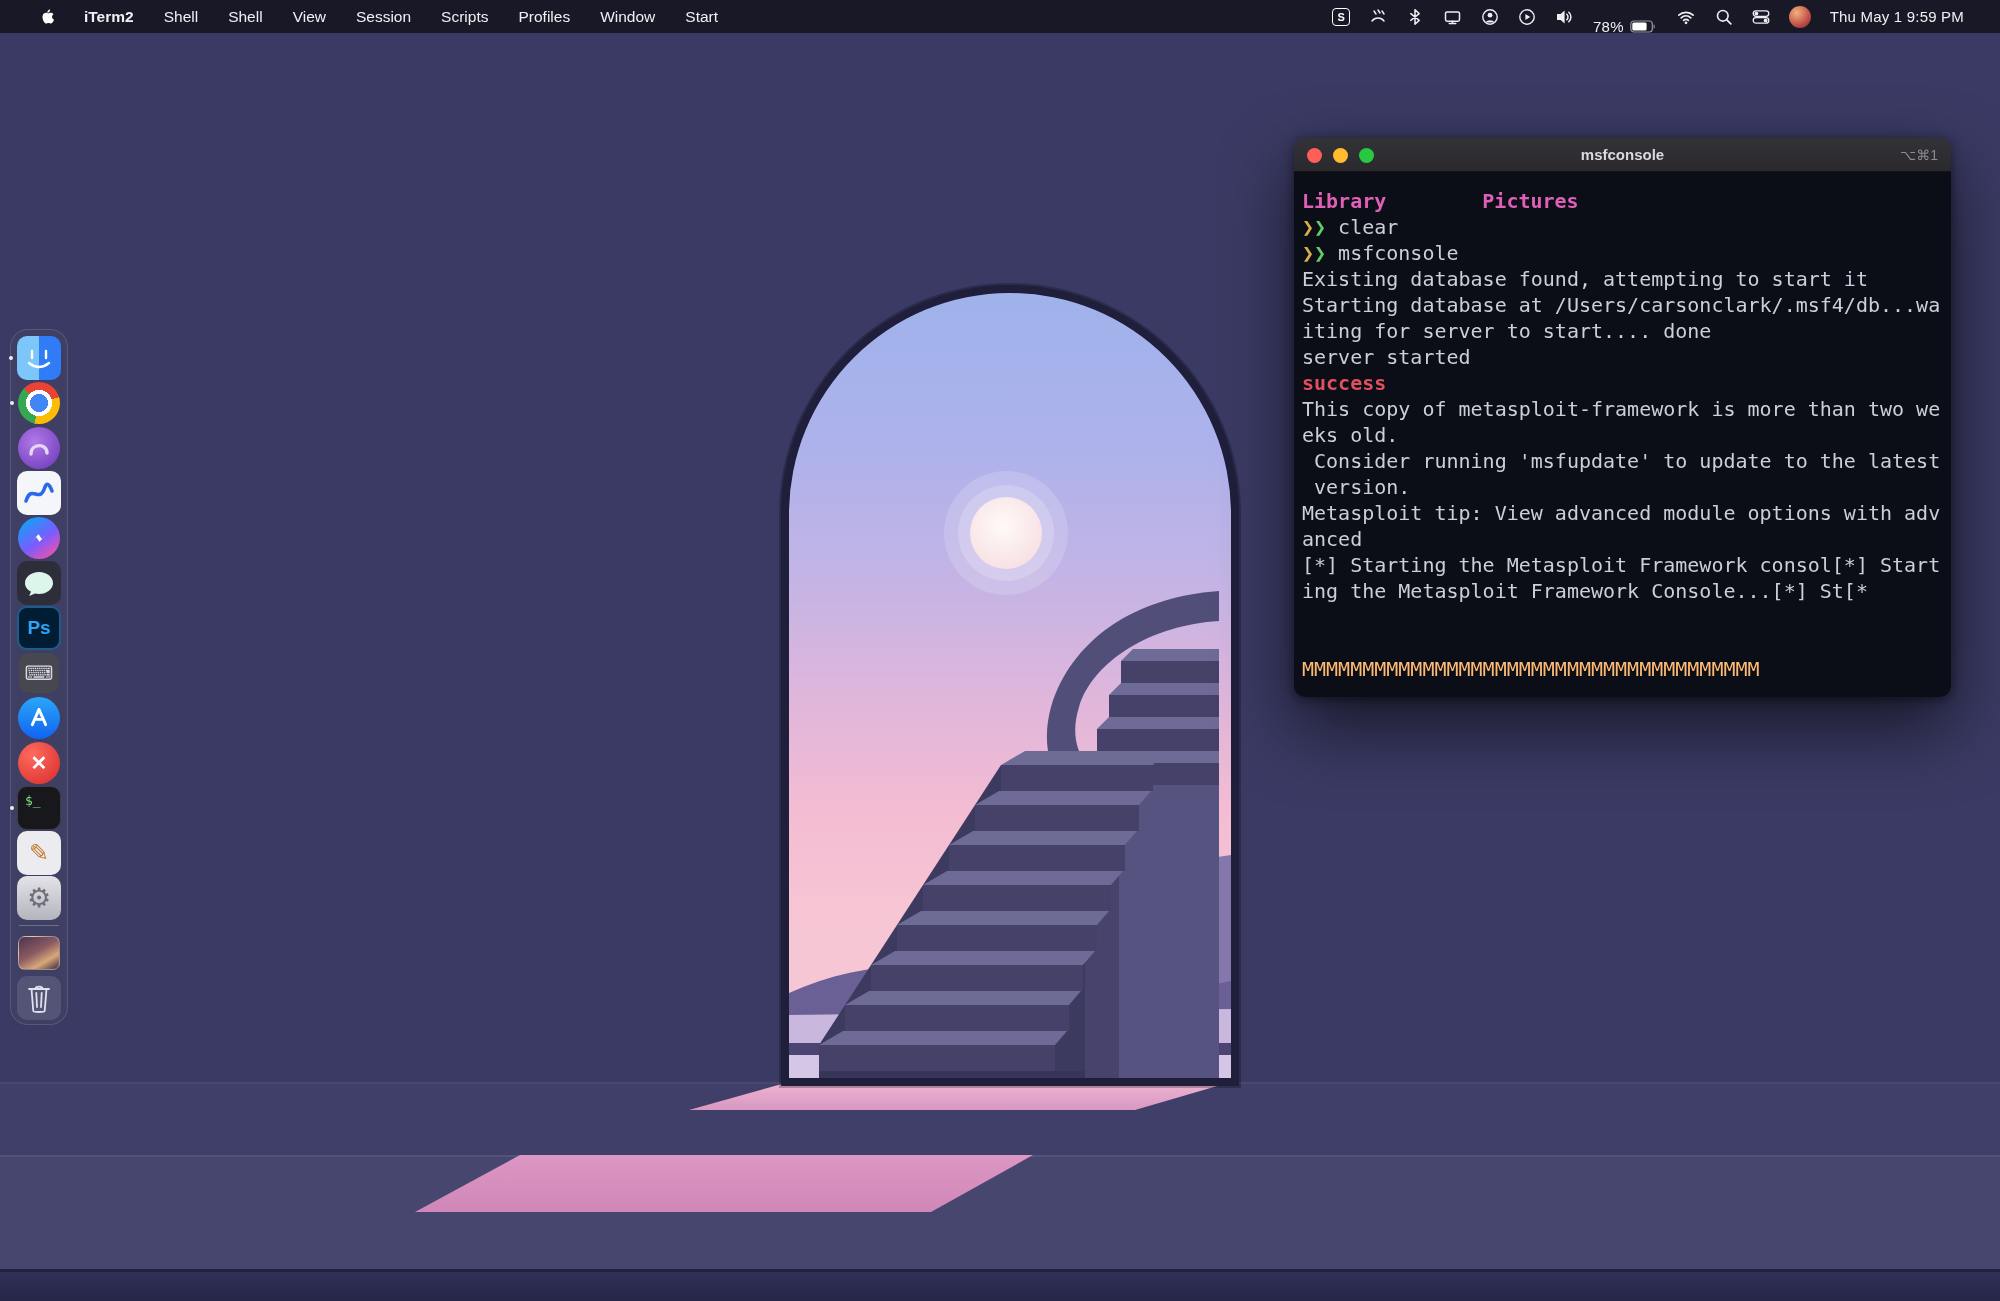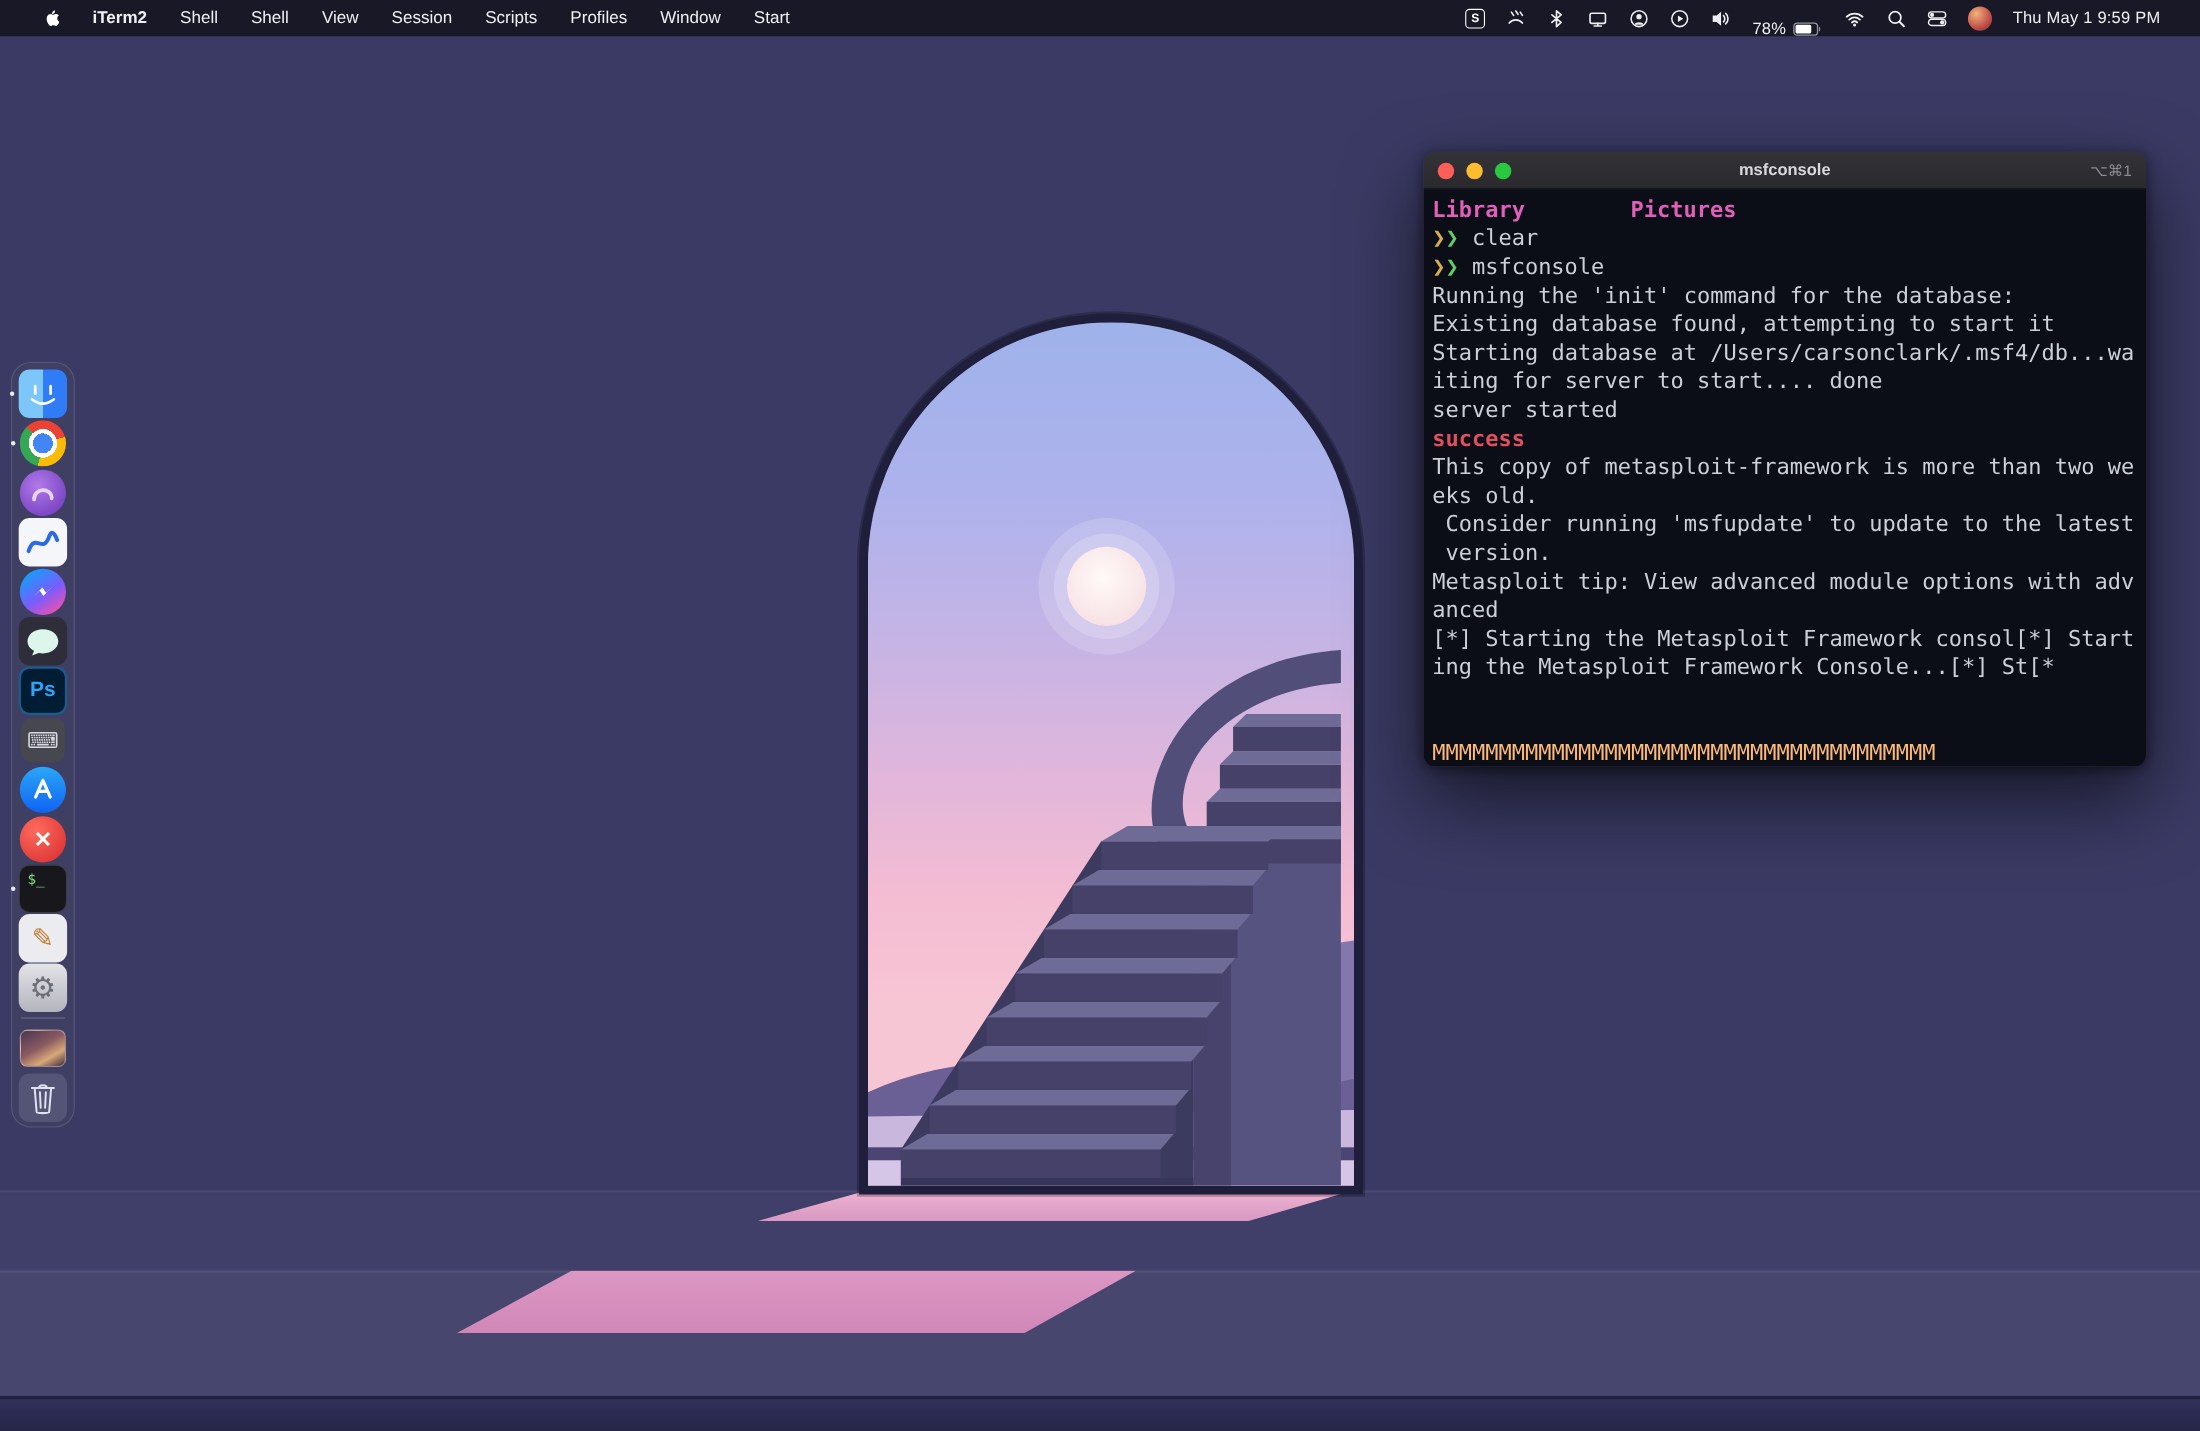--- a/index.html
+++ b/index.html
@@ -90,21 +90,21 @@
   .titlebar { height:34px; background:linear-gradient(180deg,#323237,#29292e);
               border-bottom:1px solid #121215; position:relative;
               display:flex; align-items:center; justify-content:center; }
   .tl-group { position:absolute; left:13px; top:0; height:34px; display:flex; align-items:center; gap:11px; }
   .tl { width:15px; height:15px; border-radius:50%; }
   .tl-close { background:#ff5f57; }
   .tl-min { background:#febc2e; }
   .tl-zoom { background:#28c840; }
   .win-title { font-size:15px; font-weight:bold; color:#d9d9de; }
   .win-shortcut { position:absolute; right:13px; font-size:14px; color:#8b8b93; }
-  .terminal { height:525px; background:#0b0e16; padding:5px 8px;
+  .terminal { height:525px; background:#0b0e16; padding:16px 8px;
               font-family:"DejaVu Sans Mono",monospace; font-size:20px; line-height:26px;
               color:#cacfd8; cursor:text; }
   .tline { height:26px; white-space:pre; overflow:hidden; }
   .tline[data-style="success"] { color:#e0505e; font-weight:bold; }
   .tline[data-style="banner"] { color:#fdba74; }
   .dir { color:#e05fb8; font-weight:bold; }
   .dir2 { margin-left:96px; }
   .p1 { color:#d8b04a; }
   .p2 { color:#5fd068; }
   .cmd { margin-left:12px; }
@@ -339,21 +339,20 @@
         <span class="tl tl-min"></span>
         <span class="tl tl-zoom"></span>
       </div>
       <span class="win-title">msfconsole</span>
       <span class="win-shortcut">⌥⌘1</span>
     </div>
     <div class="terminal">
       <div class="tline"><span class="dir">Library</span><span class="dir dir2">Pictures</span></div>
       <div class="tline"><span class="p1">❯</span><span class="p2">❯</span><span class="cmd">clear</span></div>
       <div class="tline"><span class="p1">❯</span><span class="p2">❯</span><span class="cmd">msfconsole</span></div>
-      <div class="tline" data-style="default">Running the 'init' command for the database:</div>
       <div class="tline" data-style="default">Existing database found, attempting to start it</div>
       <div class="tline" data-style="default">Starting database at /Users/carsonclark/.msf4/db...wa</div>
       <div class="tline" data-style="default">iting for server to start.... done</div>
       <div class="tline" data-style="default">server started</div>
       <div class="tline" data-style="success">success</div>
       <div class="tline" data-style="default">This copy of metasploit-framework is more than two we</div>
       <div class="tline" data-style="default">eks old.</div>
       <div class="tline" data-style="default"> Consider running 'msfupdate' to update to the latest</div>
       <div class="tline" data-style="default"> version.</div>
       <div class="tline" data-style="default">Metasploit tip: View advanced module options with adv</div>

